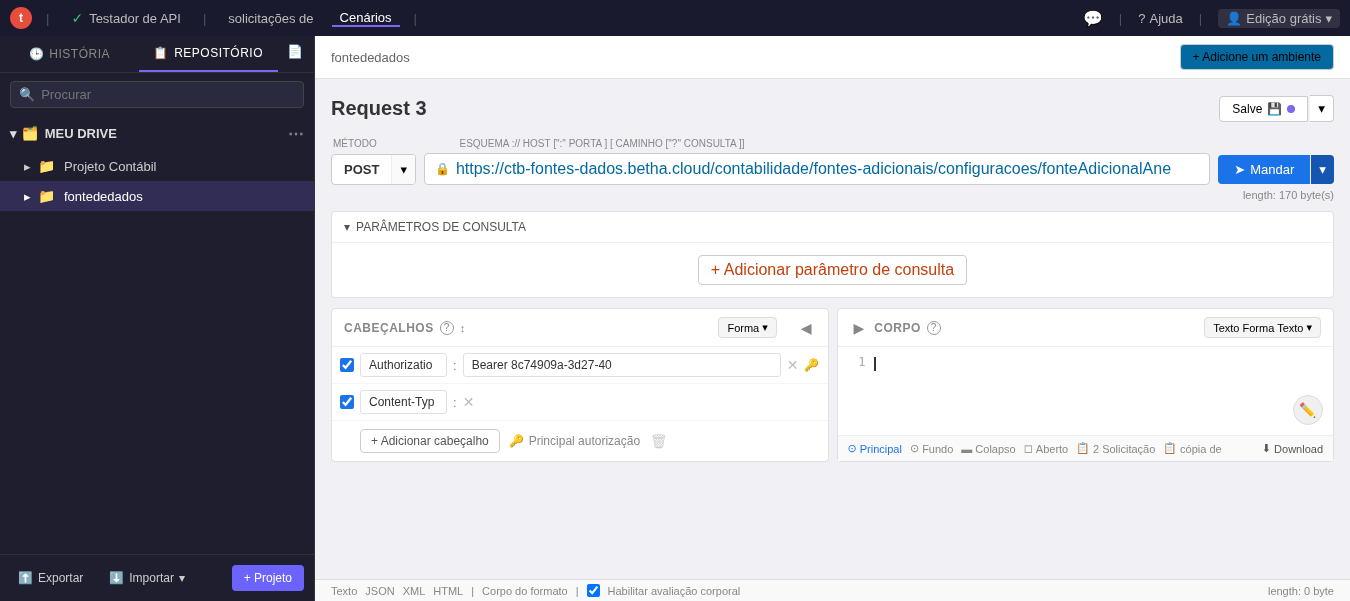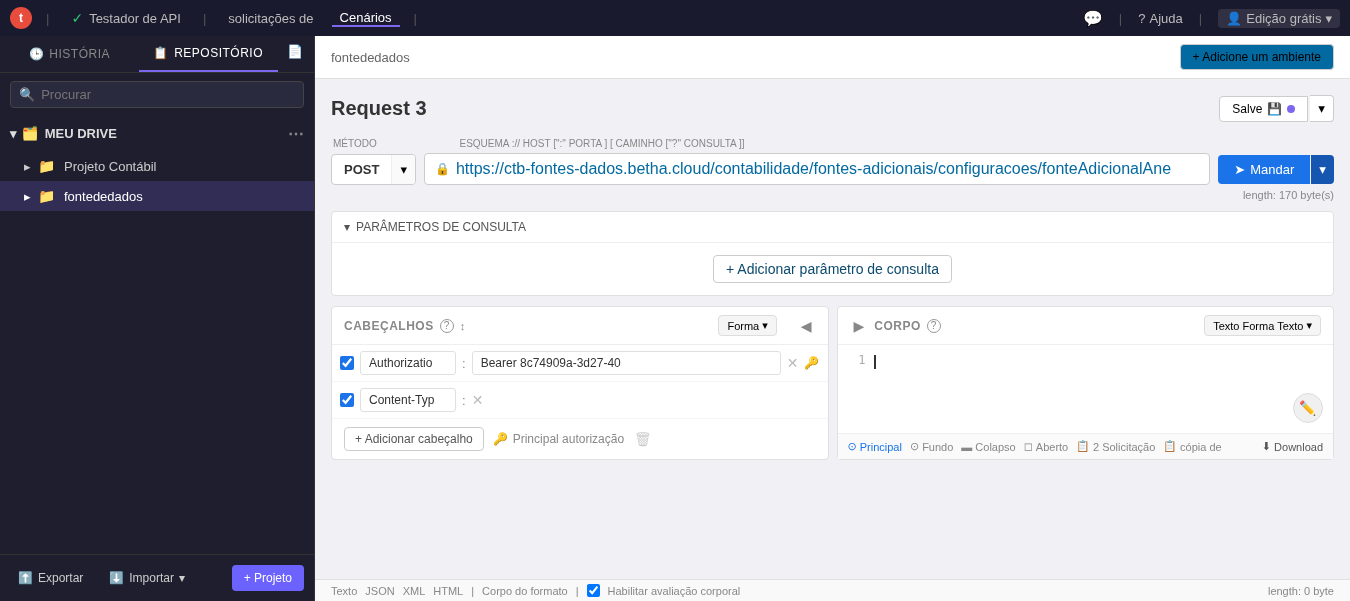--- a/index.html
+++ b/index.html
@@ -127,22 +127,22 @@
 
     
     .params-section { background: white; border: 1px solid #e0e0e0; border-radius: 4px; margin-bottom: 10px; }
     .params-header {
       display: flex; align-items: center; gap: 6px; padding: 8px 12px;
       cursor: pointer; font-size: 12px; color: #555; border-bottom: 1px solid #eee;
     }
     .params-content { padding: 12px; display: flex; justify-content: center; }
     .add-param-btn {
       background: white; border: 1px solid #ccc; padding: 5px 12px;
-      border-radius: 4px; font-size: 14px; cursor: pointer; display: flex; align-items: center; gap: 5px;
-      color: #0c4a6e;
+      border-radius: 4px; font-size: 16px; cursor: pointer; display: flex; align-items: center; gap: 5px;
+      color: #c2410c;
       text-align: center;
     }
 
     
     .split-area { display: flex; gap: 8px; flex: 1; }
     .headers-panel { flex: 1; background: white; border: 1px solid #e0e0e0; border-radius: 4px; }
     .body-panel { flex: 1; background: white; border: 1px solid #e0e0e0; border-radius: 4px; display: flex; flex-direction: column; }
 
     .panel-header {
       display: flex; align-items: center; padding: 8px 12px; border-bottom: 1px solid #eee;
@@ -153,27 +153,27 @@
     .format-btn { background: #f5f5f5; border: 1px solid #ddd; padding: 3px 8px; border-radius: 4px; font-size: 11px; cursor: pointer; display: flex; align-items: center; gap: 3px; }
     .nav-arrow { background: none; border: none; cursor: pointer; color: #888; font-size: 14px; padding: 2px 4px; }
 
     
     .header-row { display: flex; align-items: center; padding: 6px 8px; gap: 6px; border-bottom: 1px solid #f5f5f5; }
     .header-checkbox { width: 14px; height: 14px; accent-color: #1a73e8; }
     .header-key-input, .header-val-input {
       border: 1px solid #e0e0e0; border-radius: 3px; padding: 4px 8px;
       font-size: 12px; outline: none; color: #333;
     }
-    .header-key-input { width: 96px; }
+    .header-key-input { width: 87px; }
     .header-val-input { flex: 1; }
     .header-colon { color: #888; }
     .header-del { background: none; border: none; cursor: pointer; color: #bbb; font-size: 14px; }
     .header-lock { background: none; border: none; cursor: pointer; color: #bbb; font-size: 12px; }
 
-    .header-actions { padding: 8px 12px; display: flex; align-items: center; gap: 10px; }
+    .header-actions { padding: 8px 12px; display: flex; align-items: center; gap: 10px; margin-left: 16px; }
     .add-header-btn {
       background: white; border: 1px solid #ccc; padding: 4px 10px;
       border-radius: 4px; font-size: 12px; cursor: pointer; display: flex; align-items: center; gap: 4px; color: #555;
     }
     .add-auth-btn { background: none; border: none; cursor: pointer; font-size: 12px; color: #888; display: flex; align-items: center; gap: 4px; }
     .del-all-btn { background: none; border: none; cursor: pointer; color: #ccc; font-size: 14px; }
 
     
     .body-editor { flex: 1; padding: 8px; font-family: monospace; font-size: 13px; color: #555; }
     .editor-content { display: flex; }

